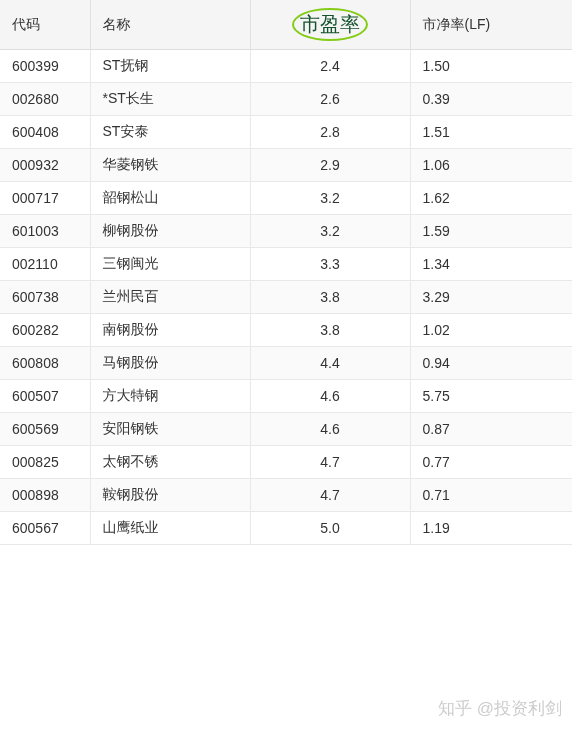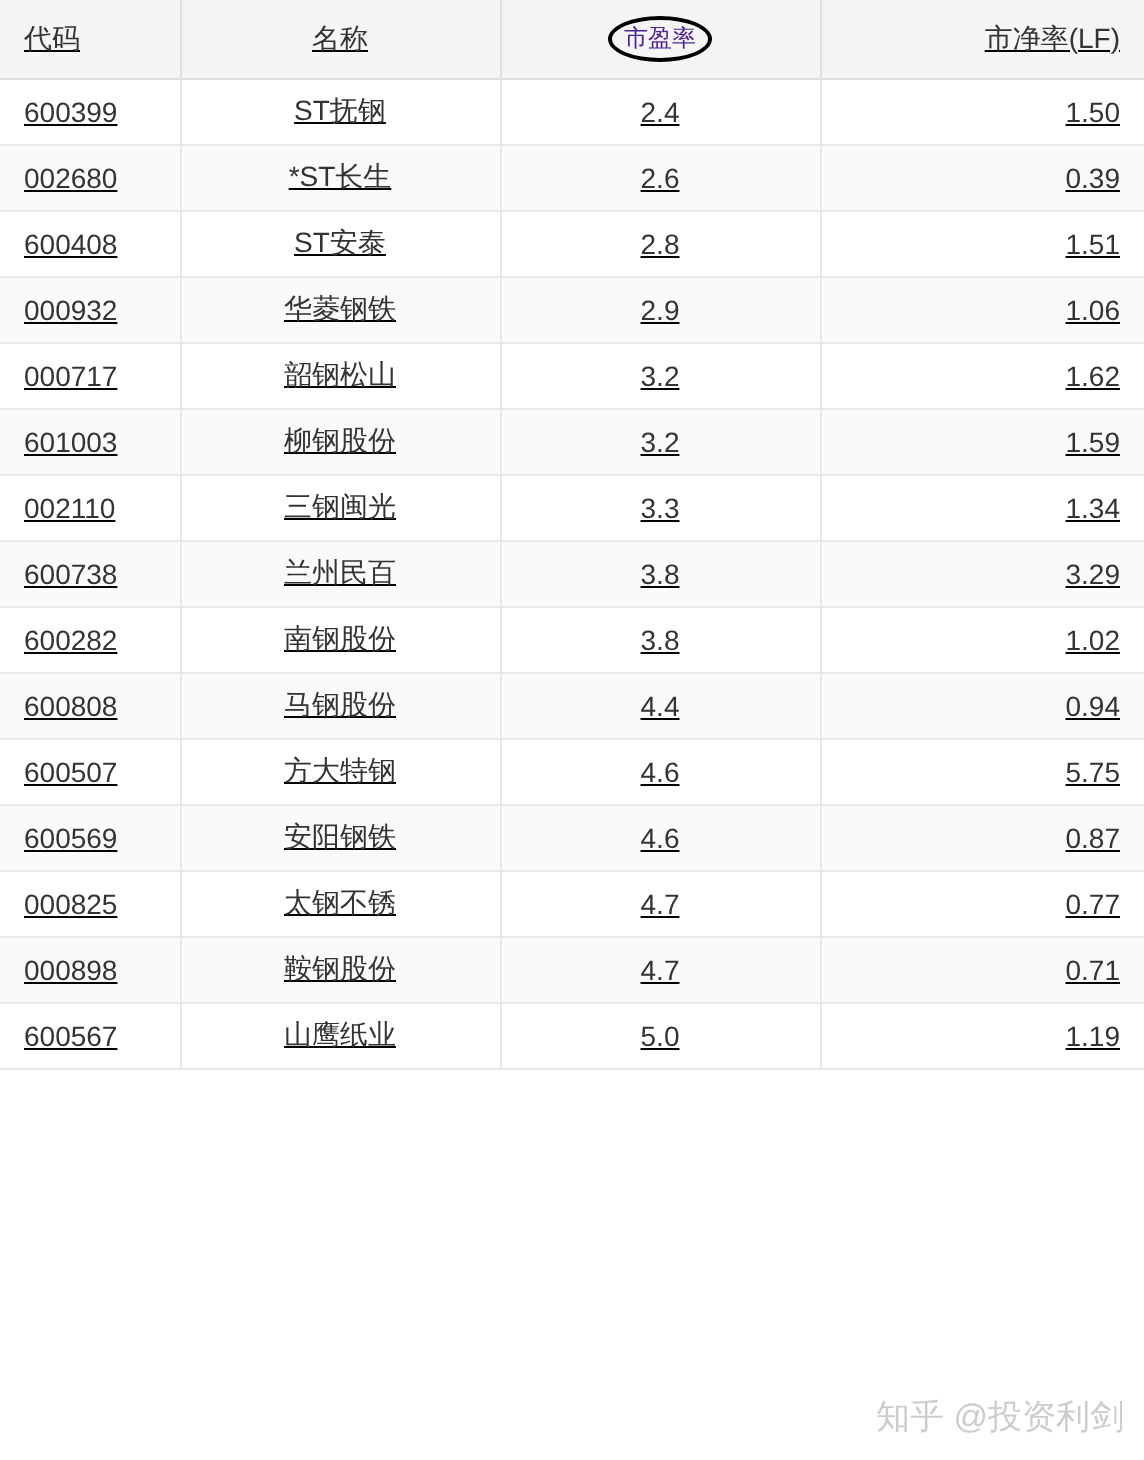--- a/index.html
+++ b/index.html
@@ -17,21 +17,20 @@
     }
 
     .table-container {
       width: 572px;
       overflow: hidden;
     }
 
     table {
       width: 100%;
       border-collapse: collapse;
-      text-decoration: underline;
     }
 
     thead tr {
       background: #f5f5f5;
       border-bottom: 1px solid #ddd;
     }
 
     thead th {
       padding: 8px 12px;
       text-align: left;
@@ -45,25 +44,25 @@
       border-right: none;
     }
 
     thead th.pe-col {
       position: relative;
       text-align: center;
     }
 
     .pe-circle {
       display: inline-block;
-      border: 2px solid #000000;
+      border: 2px solid #84cc16;
       border-radius: 50%;
       padding: 1px 6px;
-      color: #4c1d95;
-      font-size: 12px;
+      color: #14532d;
+      font-size: 20px;
     }
 
     tbody tr {
       border-bottom: 1px solid #e8e8e8;
       padding-left: 31px;
     }
 
     tbody tr:nth-child(even) {
       background: #fafafa;
     }
@@ -79,31 +78,30 @@
       border-right: none;
     }
 
     .col-code {
       width: 90px;
       text-align: left;
     }
 
     .col-name {
       width: 160px;
-      text-align: center;
+      text-align: left;
     }
 
     .col-pe {
       width: 160px;
       text-align: center;
     }
 
     .col-pb {
       width: 162px;
-      text-align: right;
     }
 
     .watermark {
       position: fixed;
       bottom: 10px;
       right: 10px;
       color: #aaa;
       font-size: 17px;
       opacity: 0.6;
     }

